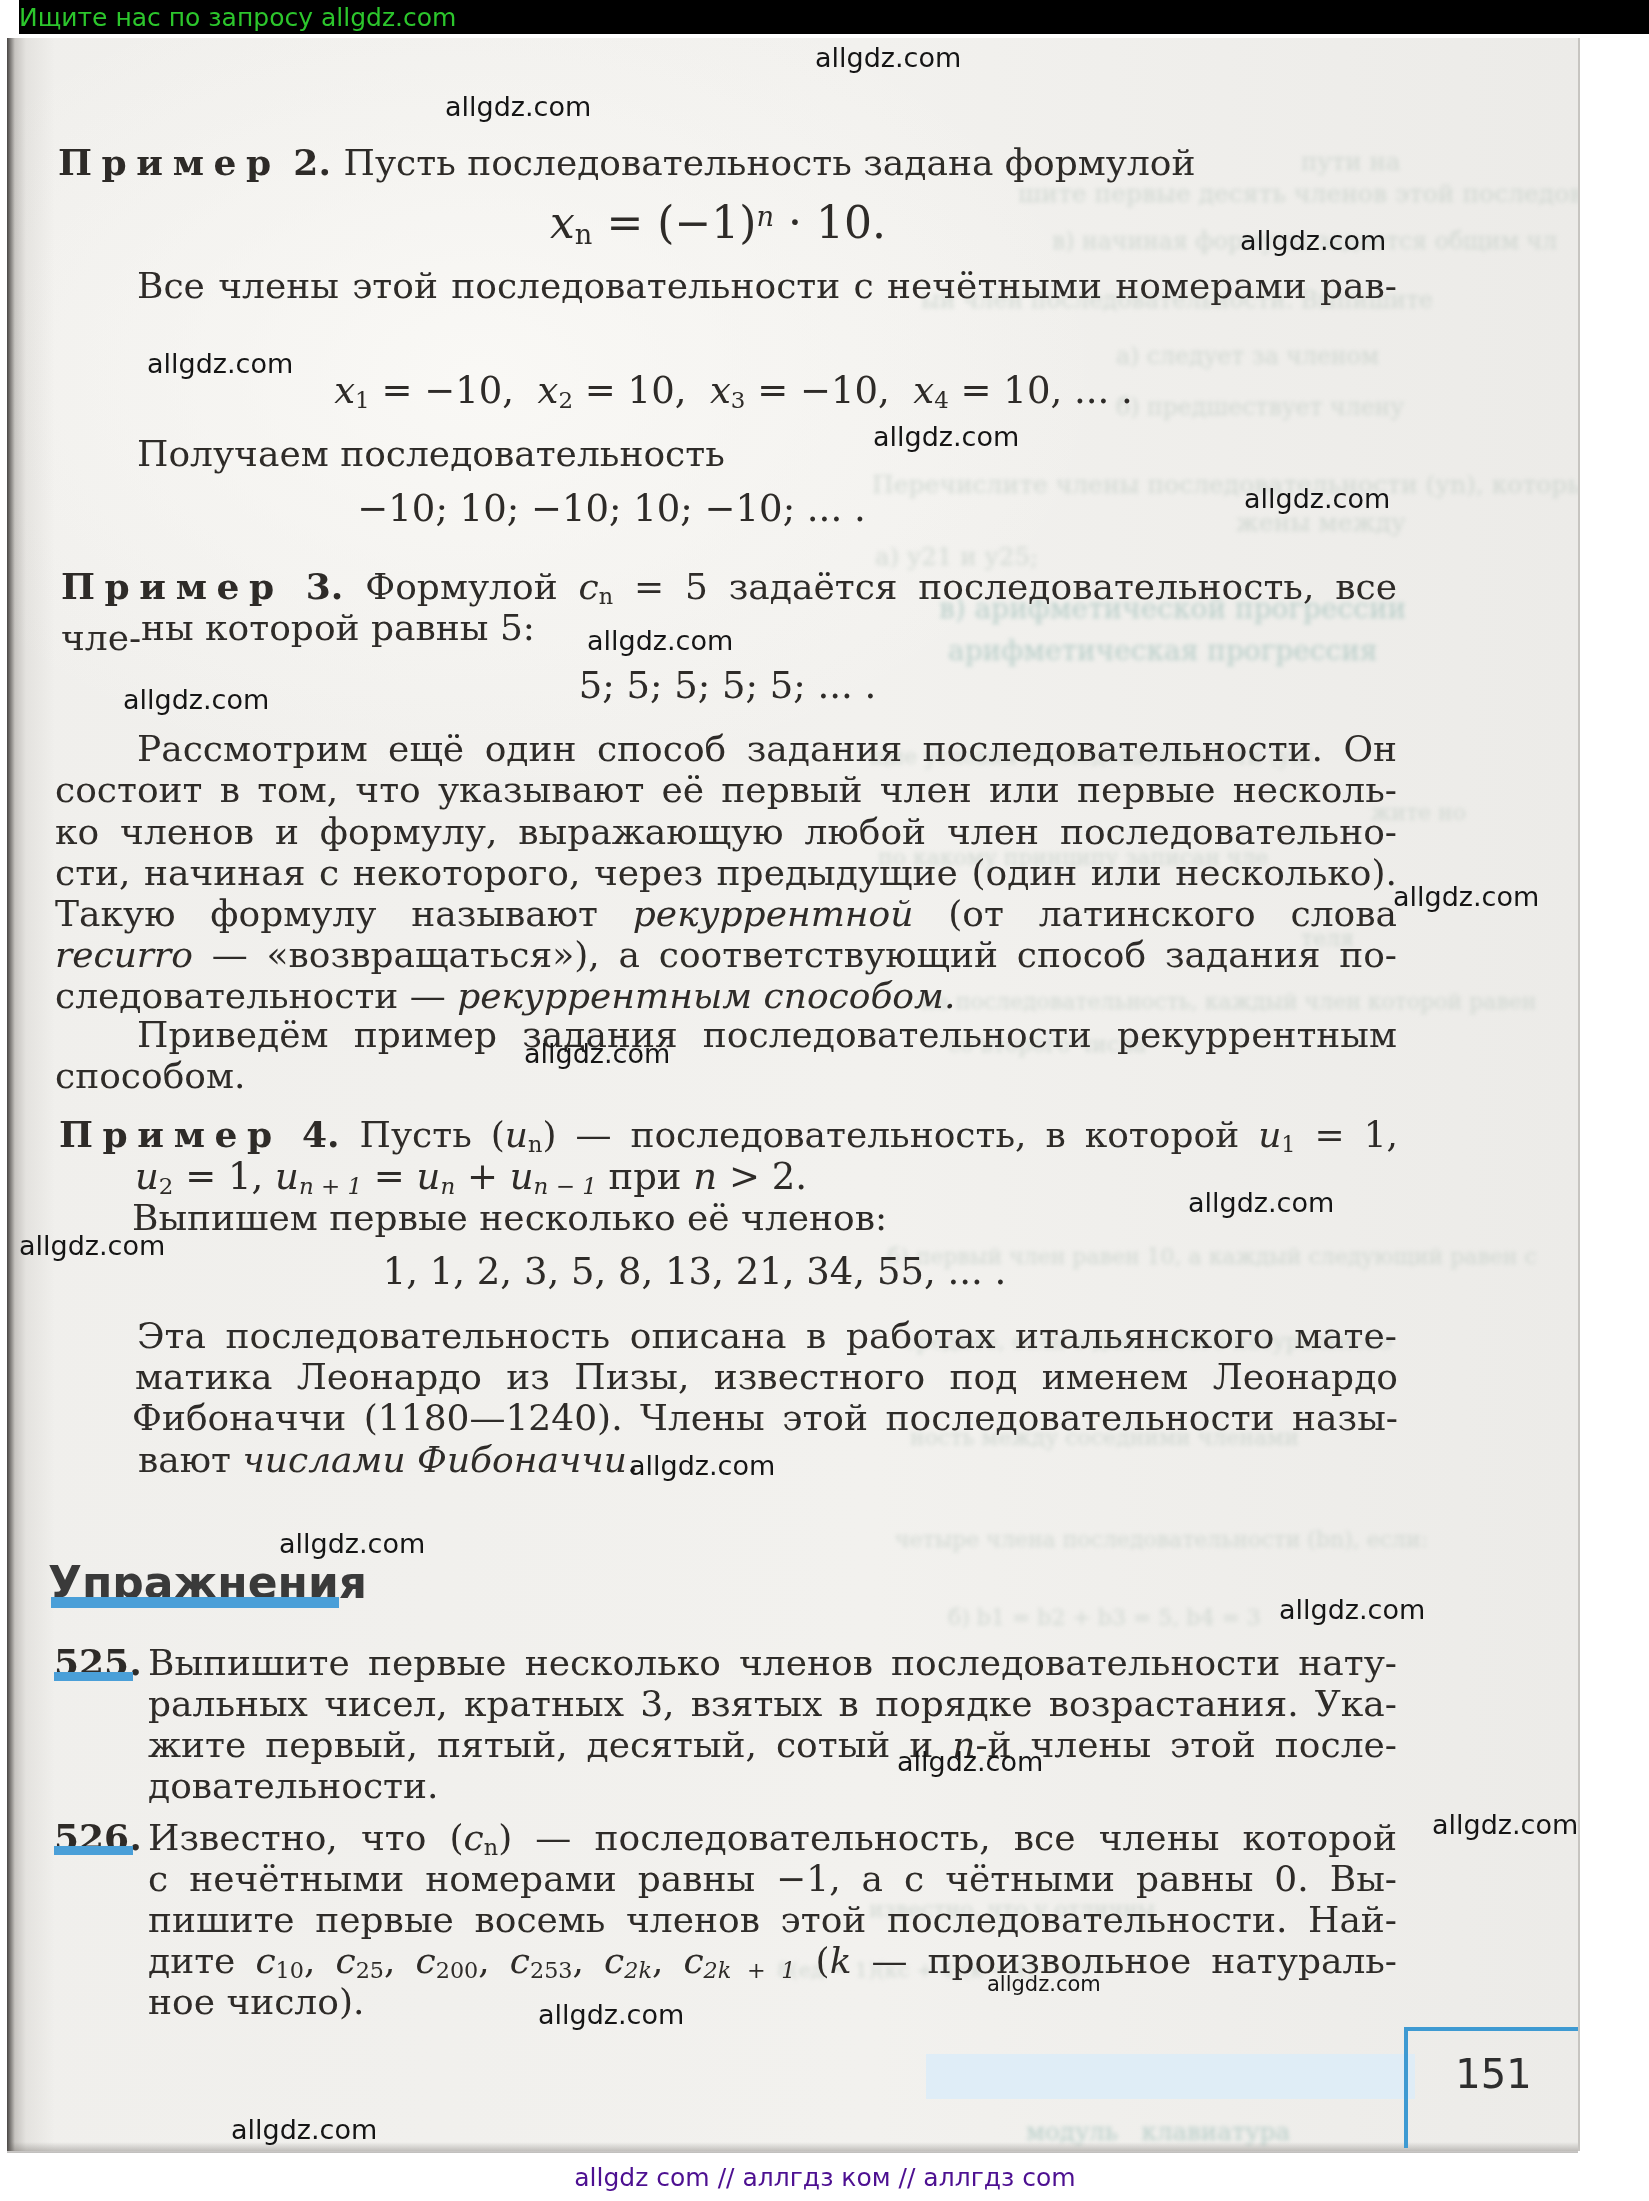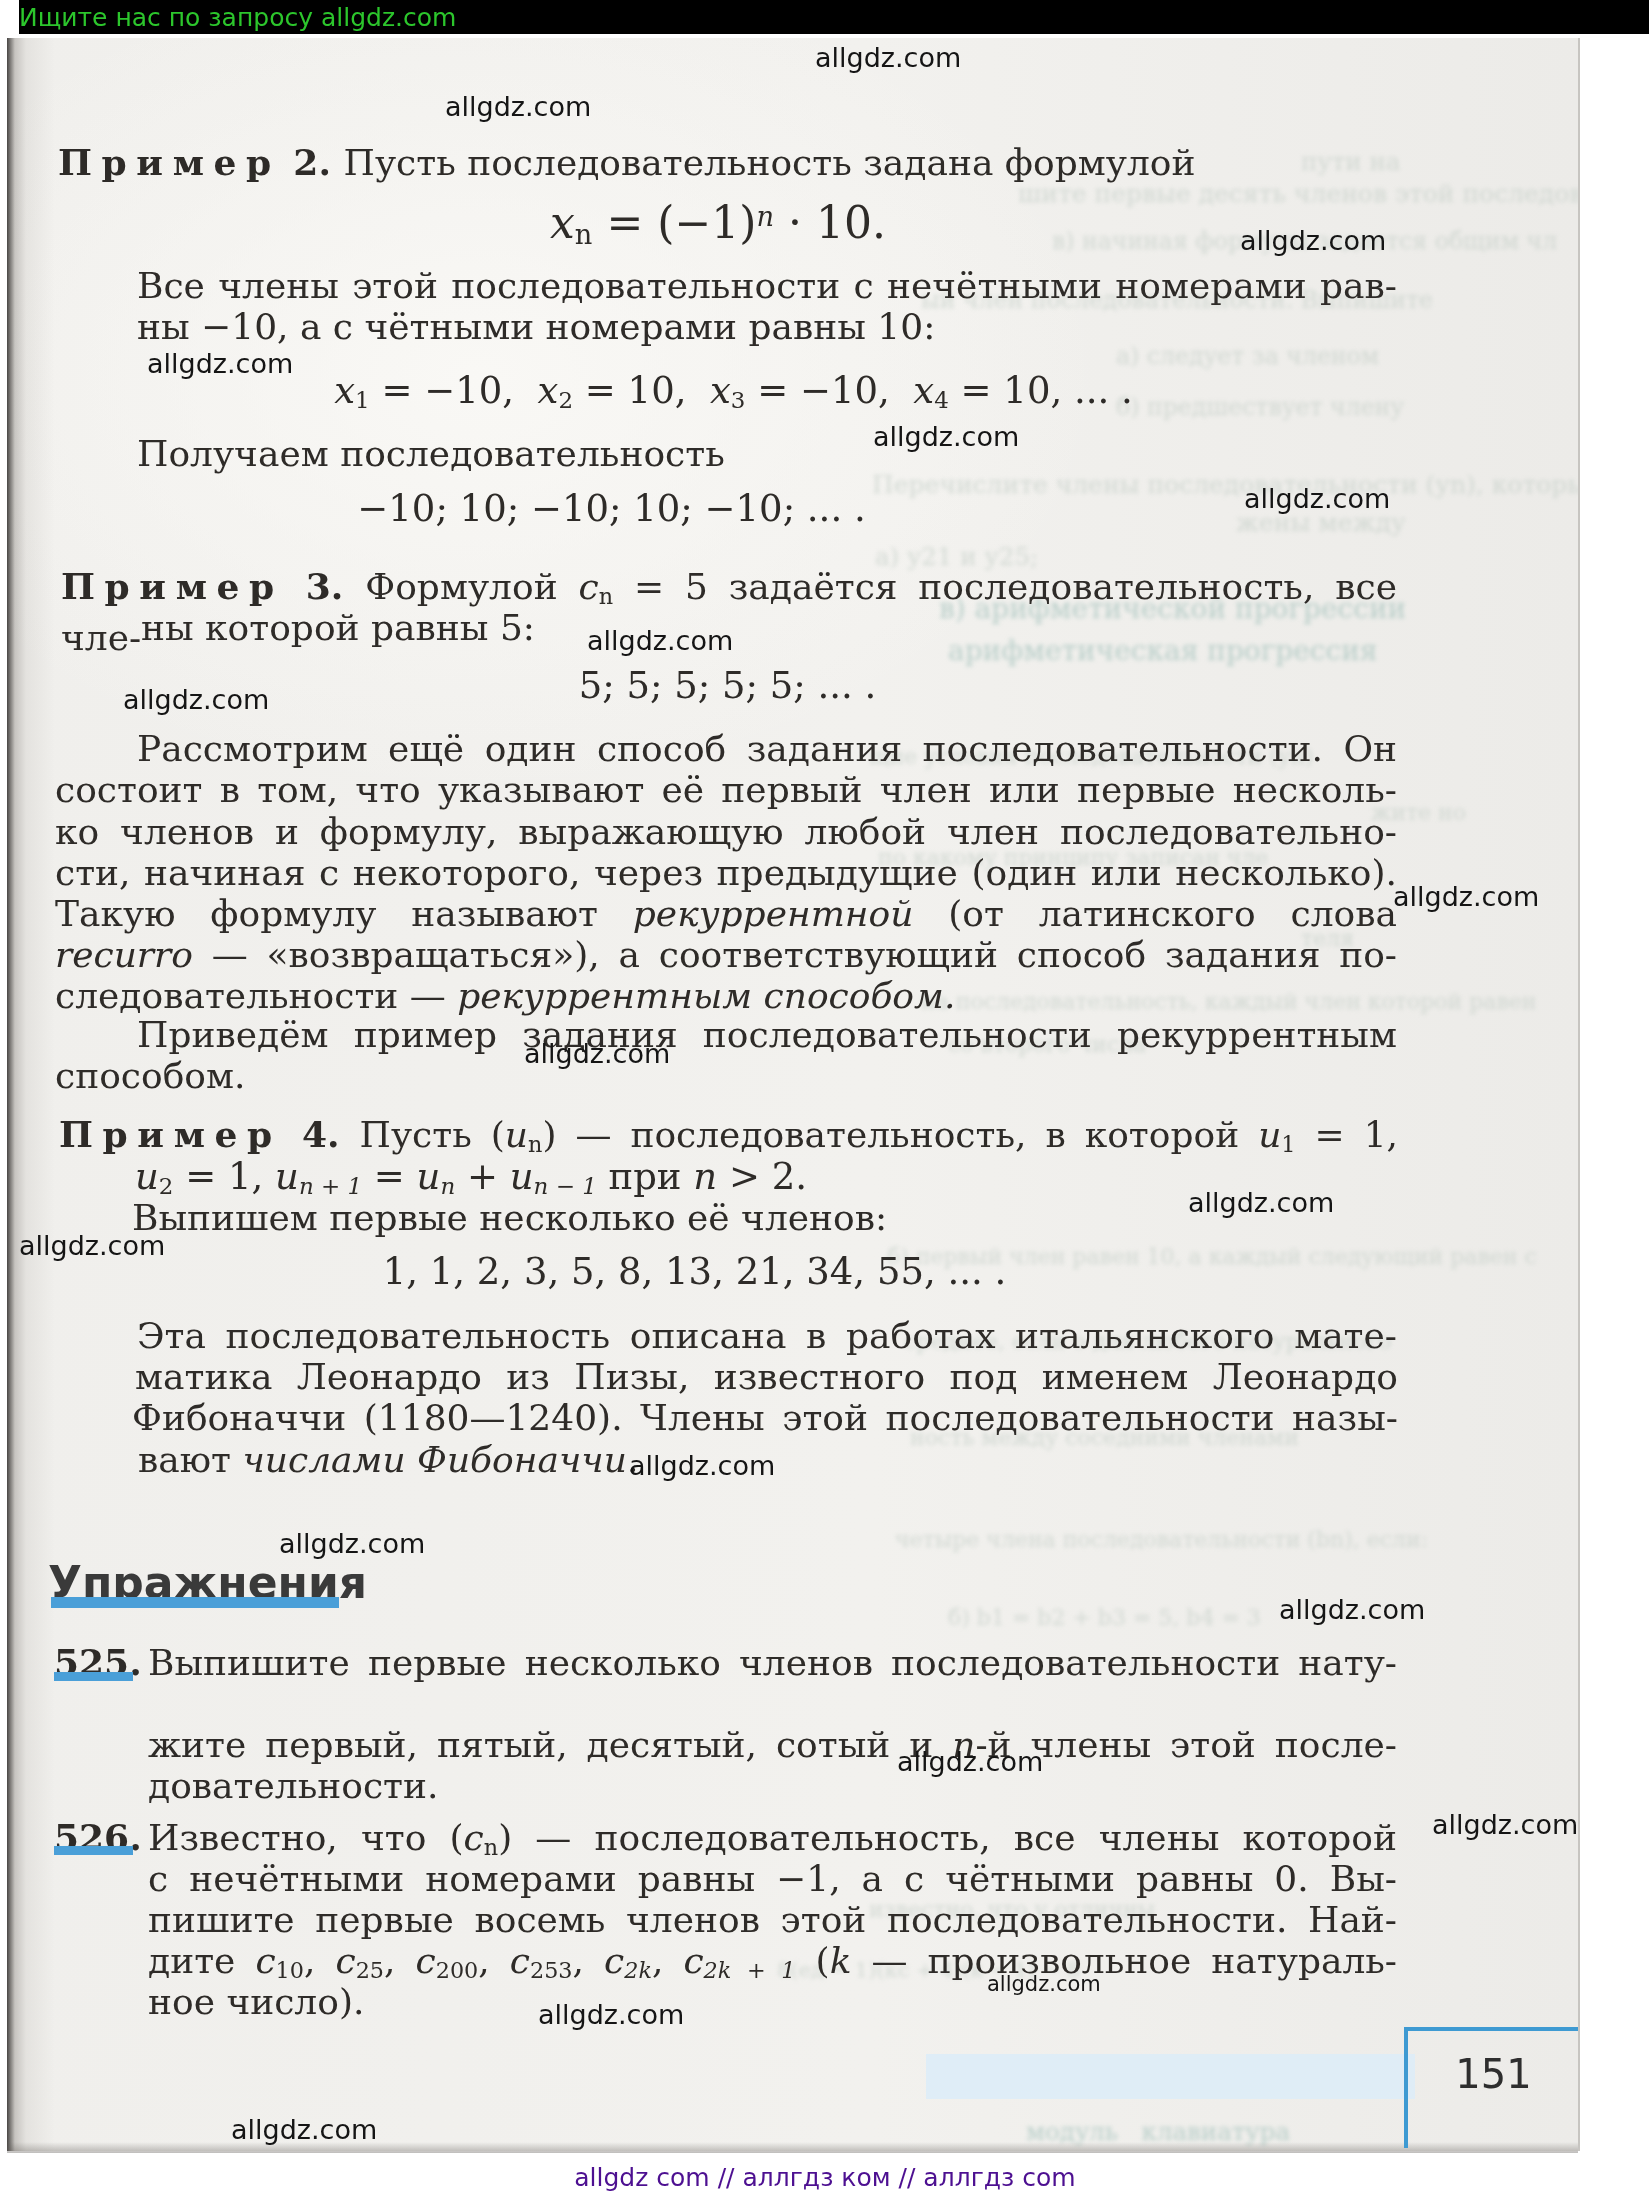--- a/index.html
+++ b/index.html
@@ -87,21 +87,20 @@
     <div class="g" style="left: 904px; top: 1329px; font-size: 22px;">среднее, если о для любого натурального</div>
     <div class="g" style="left: 910px; top: 1425px; font-size: 22px;">ность между соседними членами</div>
     <div class="g" style="left: 895px; top: 1527px; font-size: 22px;">четыре члена последовательности (bn), если:</div>
     <div class="g" style="left: 948px; top: 1605px; font-size: 22px;">б) b1 = b2 + b3 = 5, b4 = 3</div>
     <div class="g" style="left: 869px; top: 1897px; font-size: 22px;">известно, что у отличны</div>
     <div class="g" style="left: 777px; top: 1958px; font-size: 21px;">8(ед − 1)(кс + 4)(к − 1) − 8</div>
     <div class="g teal" style="left: 1026px; top: 2117px; font-size: 24.5px;">модуль   клавиатура</div>
     <div class="ln " style="left: 58px; top: 142px; width: 1340px;"><span class="hw">Пример</span><span class="hb"> 2. </span><span>Пусть последовательность задана формулой</span></div>
     <div class="ln c " style="left: 456px; top: 196px; width: 524px; font-size: 44px;"><span class="i">x</span><span class="sb">n</span><span> = (−1)</span><span class="spi">n</span><span> · 10.</span></div>
     <div class="ln j " style="left: 137px; top: 265px; width: 1260px;"><span>Все члены этой последовательности с нечётными номерами рав-</span></div>
-    <div class="ln " style="left: 137px; top: 306px;"><span>ны −10, а с чётными номерами равны 10:</span></div>
     <div class="ln c " style="left: 297px; top: 370px; width: 873px; font-size: 37px;"><span class="i">x</span><span class="sb">1</span><span> = −10,  </span><span class="i">x</span><span class="sb">2</span><span> = 10,  </span><span class="i">x</span><span class="sb">3</span><span> = −10,  </span><span class="i">x</span><span class="sb">4</span><span> = 10, ... .</span></div>
     <div class="ln " style="left: 137px; top: 433px;"><span>Получаем последовательность</span></div>
     <div class="ln c " style="left: 175px; top: 488px; width: 873px; font-size: 37px;"><span>−10; 10; −10; 10; −10; ... .</span></div>
     <div class="ln j " style="left: 61px; top: 566px; width: 1336px;"><span class="hw">Пример</span><span class="hb"> 3. </span><span>Формулой </span><span class="i">c</span><span class="sb">n</span><span> = 5 задаётся последовательность, все чле-</span></div>
     <div class="ln " style="left: 141px; top: 607px;"><span>ны которой равны 5:</span></div>
     <div class="ln c " style="left: 509px; top: 665px; width: 437px; font-size: 37px;"><span>5; 5; 5; 5; 5; ... .</span></div>
     <div class="ln j " style="left: 137px; top: 728px; width: 1260px;"><span>Рассмотрим ещё один способ задания последовательности. Он</span></div>
     <div class="ln j " style="left: 55px; top: 769px; width: 1342px;"><span>состоит в том, что указывают её первый член или первые несколь-</span></div>
     <div class="ln j " style="left: 55px; top: 811px; width: 1342px;"><span>ко членов и формулу, выражающую любой член последовательно-</span></div>
     <div class="ln j " style="left: 55px; top: 852px; width: 1342px;"><span>сти, начиная с некоторого, через предыдущие (один или несколько).</span></div>
@@ -114,20 +113,21 @@
     <div class="ln " style="left: 135px; top: 1156px; font-size: 37px;"><span class="i">u</span><span class="sb">2</span><span> = 1, </span><span class="i">u</span><span class="sbi">n + 1</span><span> = </span><span class="i">u</span><span class="sbi">n</span><span> + </span><span class="i">u</span><span class="sbi">n − 1</span><span> при </span><span class="i">n</span><span> &gt; 2.</span></div>
     <div class="ln " style="left: 132px; top: 1197px;"><span>Выпишем первые несколько её членов:</span></div>
     <div class="ln c " style="left: 345px; top: 1251px; width: 699px; font-size: 37px;"><span>1, 1, 2, 3, 5, 8, 13, 21, 34, 55, ... .</span></div>
     <div class="ln j " style="left: 137px; top: 1315px; width: 1260px;"><span>Эта последовательность описана в работах итальянского мате-</span></div>
     <div class="ln j " style="left: 135px; top: 1356px; width: 1263px;"><span>матика Леонардо из Пизы, известного под именем Леонардо</span></div>
     <div class="ln j " style="left: 132px; top: 1397px; width: 1266px;"><span>Фибоначчи (1180—1240). Члены этой последовательности назы-</span></div>
     <div class="ln " style="left: 138px; top: 1439px;"><span>вают </span><span class="i">числами Фибоначчи.</span></div>
     <div class="ln sansb" style="left: 48px; top: 1562px; font-size: 44px;"><span>Упражнения</span></div>
     <div class="ln num" style="left: 54px; top: 1642px;"><span>525.</span></div>
     <div class="ln j " style="left: 148px; top: 1642px; width: 1249px;"><span>Выпишите первые несколько членов последовательности нату-</span></div>
+    <div class="ln j " style="left: 148px; top: 1683px; width: 1249px;"><span>ральных чисел, кратных 3, взятых в порядке возрастания. Ука-</span></div>
     <div class="ln j " style="left: 148px; top: 1724px; width: 1249px;"><span>жите первый, пятый, десятый, сотый и </span><span class="i">n</span><span>-й члены этой после-</span></div>
     <div class="ln " style="left: 148px; top: 1765px;"><span>довательности.</span></div>
     <div class="ln num" style="left: 54px; top: 1817px;"><span>526.</span></div>
     <div class="ln j " style="left: 148px; top: 1817px; width: 1249px;"><span>Известно, что (</span><span class="i">c</span><span class="sb">n</span><span>) — последовательность, все члены которой</span></div>
     <div class="ln j " style="left: 148px; top: 1858px; width: 1249px;"><span>с нечётными номерами равны −1, а с чётными равны 0. Вы-</span></div>
     <div class="ln j " style="left: 148px; top: 1899px; width: 1249px;"><span>пишите первые восемь членов этой последовательности. Най-</span></div>
     <div class="ln j " style="left: 148px; top: 1940px; width: 1249px;"><span>дите </span><span class="i">c</span><span class="sb">10</span><span>, </span><span class="i">c</span><span class="sb">25</span><span>, </span><span class="i">c</span><span class="sb">200</span><span>, </span><span class="i">c</span><span class="sb">253</span><span>, </span><span class="i">c</span><span class="sbi">2k</span><span>, </span><span class="i">c</span><span class="sbi">2k + 1</span><span> (</span><span class="i">k</span><span> — произвольное натураль-</span></div>
     <div class="ln " style="left: 148px; top: 1981px;"><span>ное число).</span></div>
     <div class="bar" style="left: 51px; top: 1597px; width: 288px; height: 11.4px;"></div>
     <div class="bar" style="left: 54px; top: 1672px; width: 79px; height: 8.7px;"></div>

